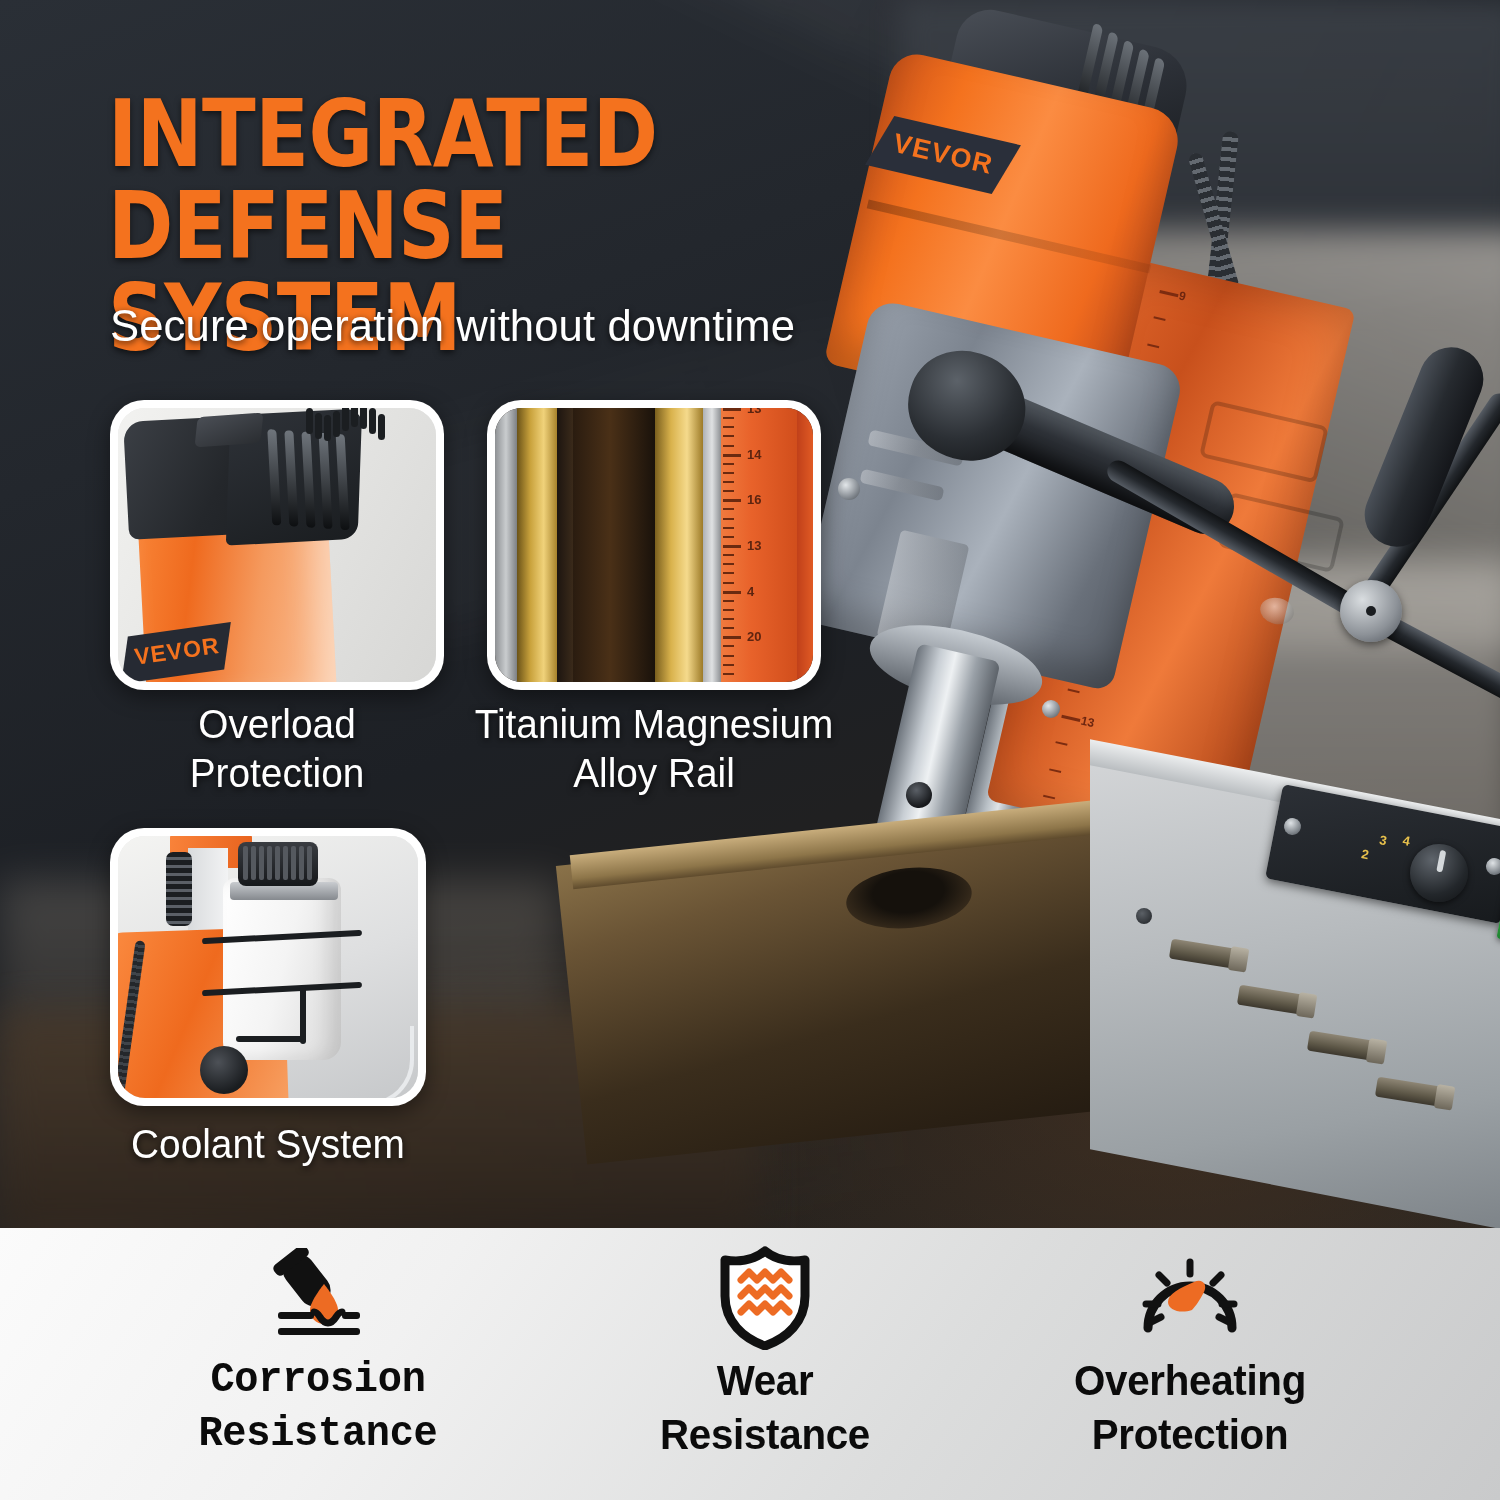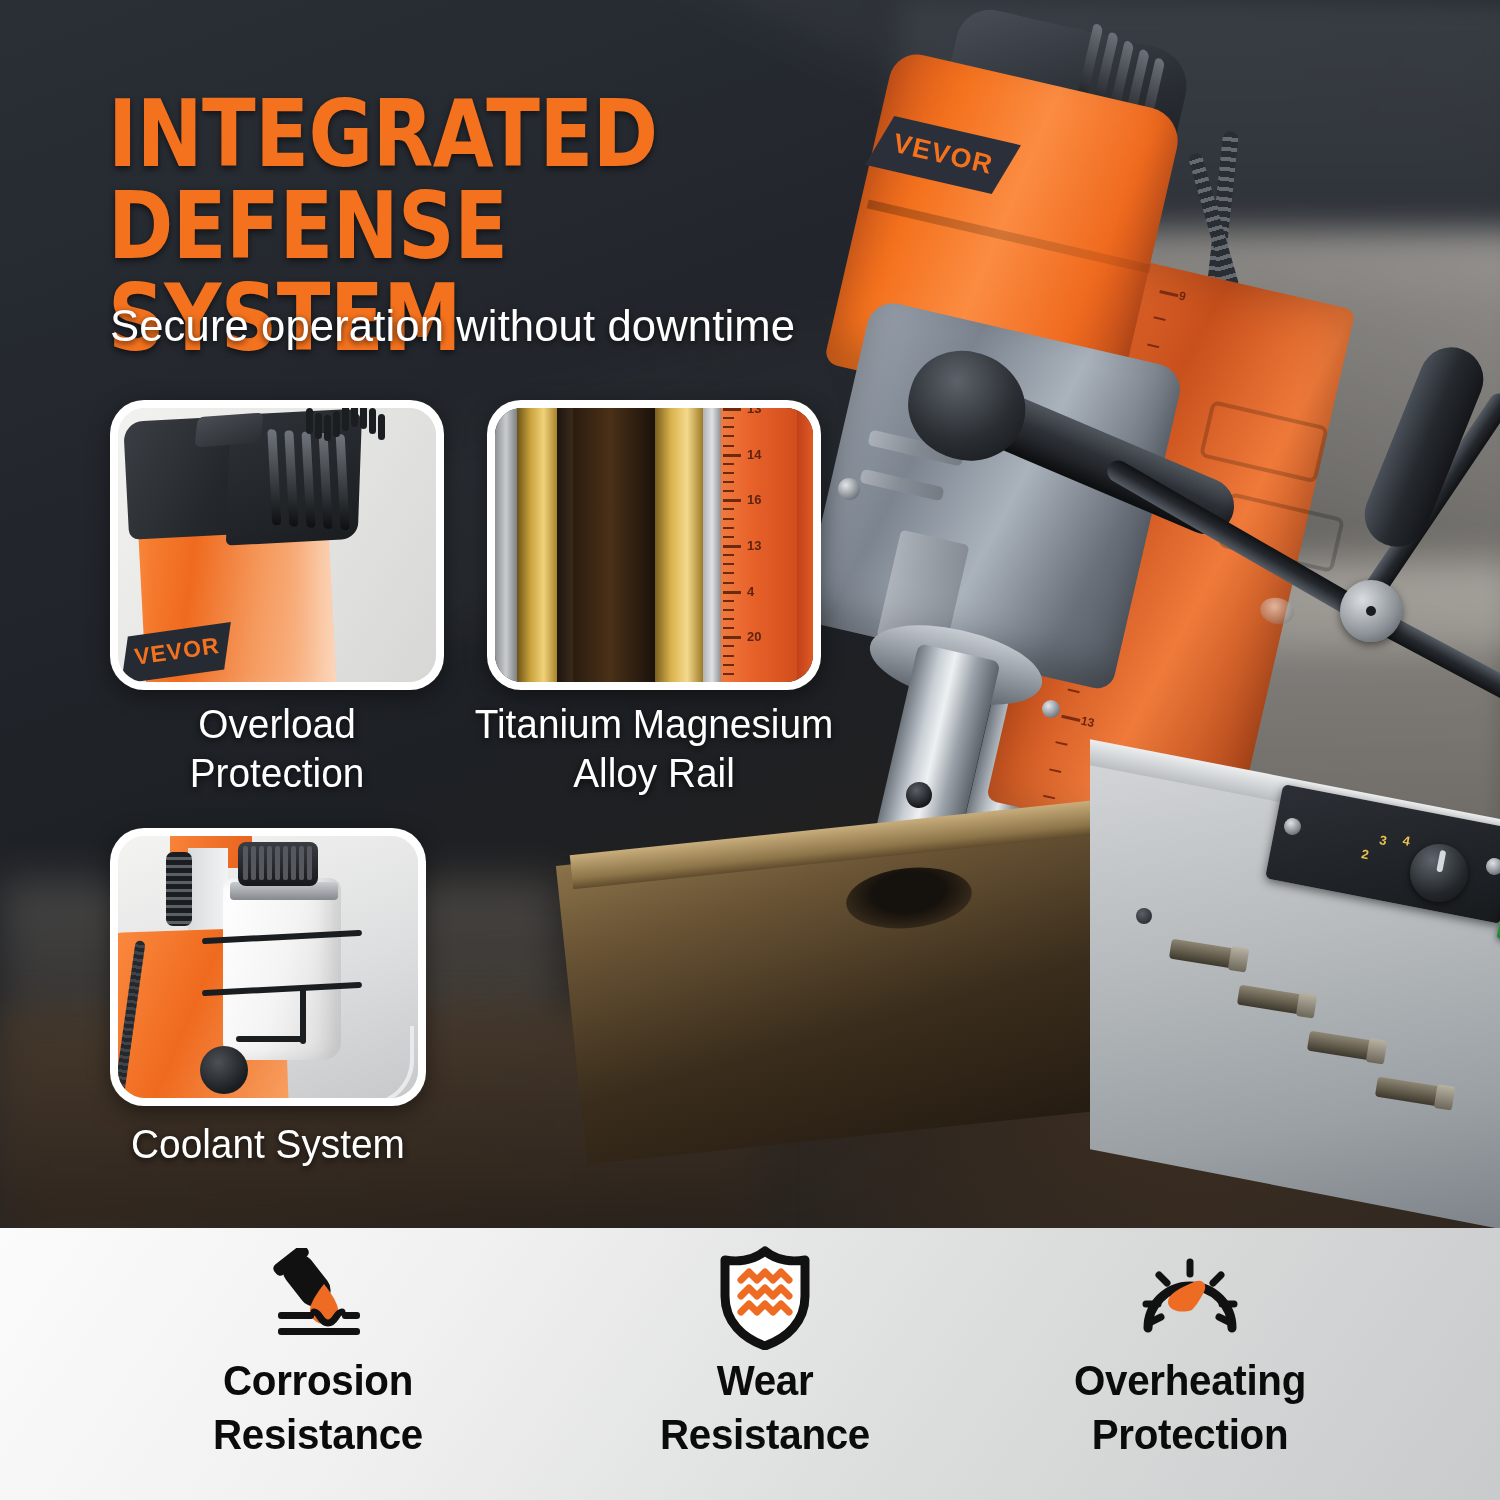--- a/index.html
+++ b/index.html
@@ -444,21 +444,21 @@
   }
 
   
   .bottom-bar {
     position:absolute; left:0; top:1228px; width:1500px; height:272px;
     background:linear-gradient(125deg,#fbfbfb 0%,#f1f1f1 28%,#dcdddd 62%,#c9cacb 100%);
   }
   .feature {
     position:absolute; top:14px; width:420px; text-align:center;
   }
-  #feat-corrosion  { left:108px; }
+  #feat-corrosion  { left:108px;font-family:Liberation Mono, monospace; }
   #feat-wear       { left:555px; }
   #feat-overheat   { left:980px; }
 
   .feature-icon { height:112px; display:flex; align-items:center; justify-content:center; }
   .feature-label {
     font-size:42px; font-weight:bold; color:#0b0b0b; line-height:1.28;
     transform:scaleX(0.96); letter-spacing:-0.3px;
   }
 </style>
 </head>

